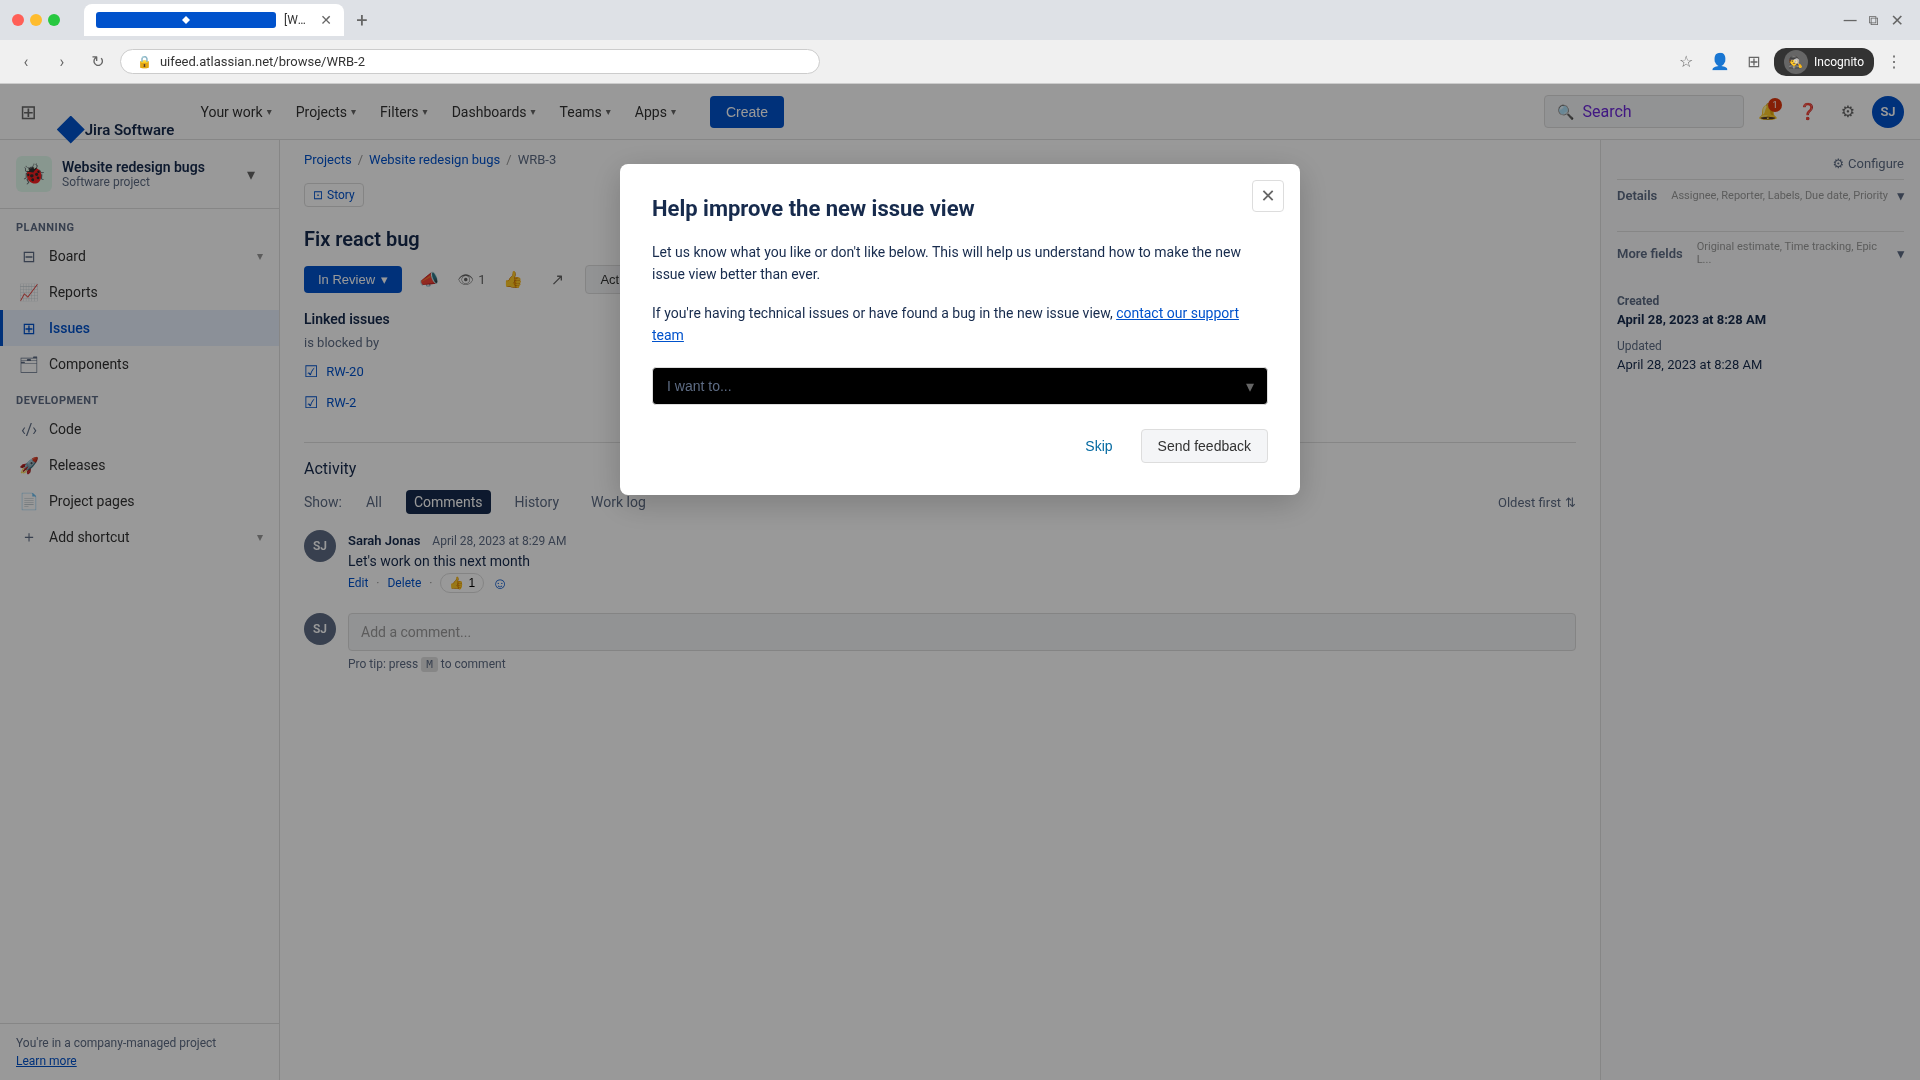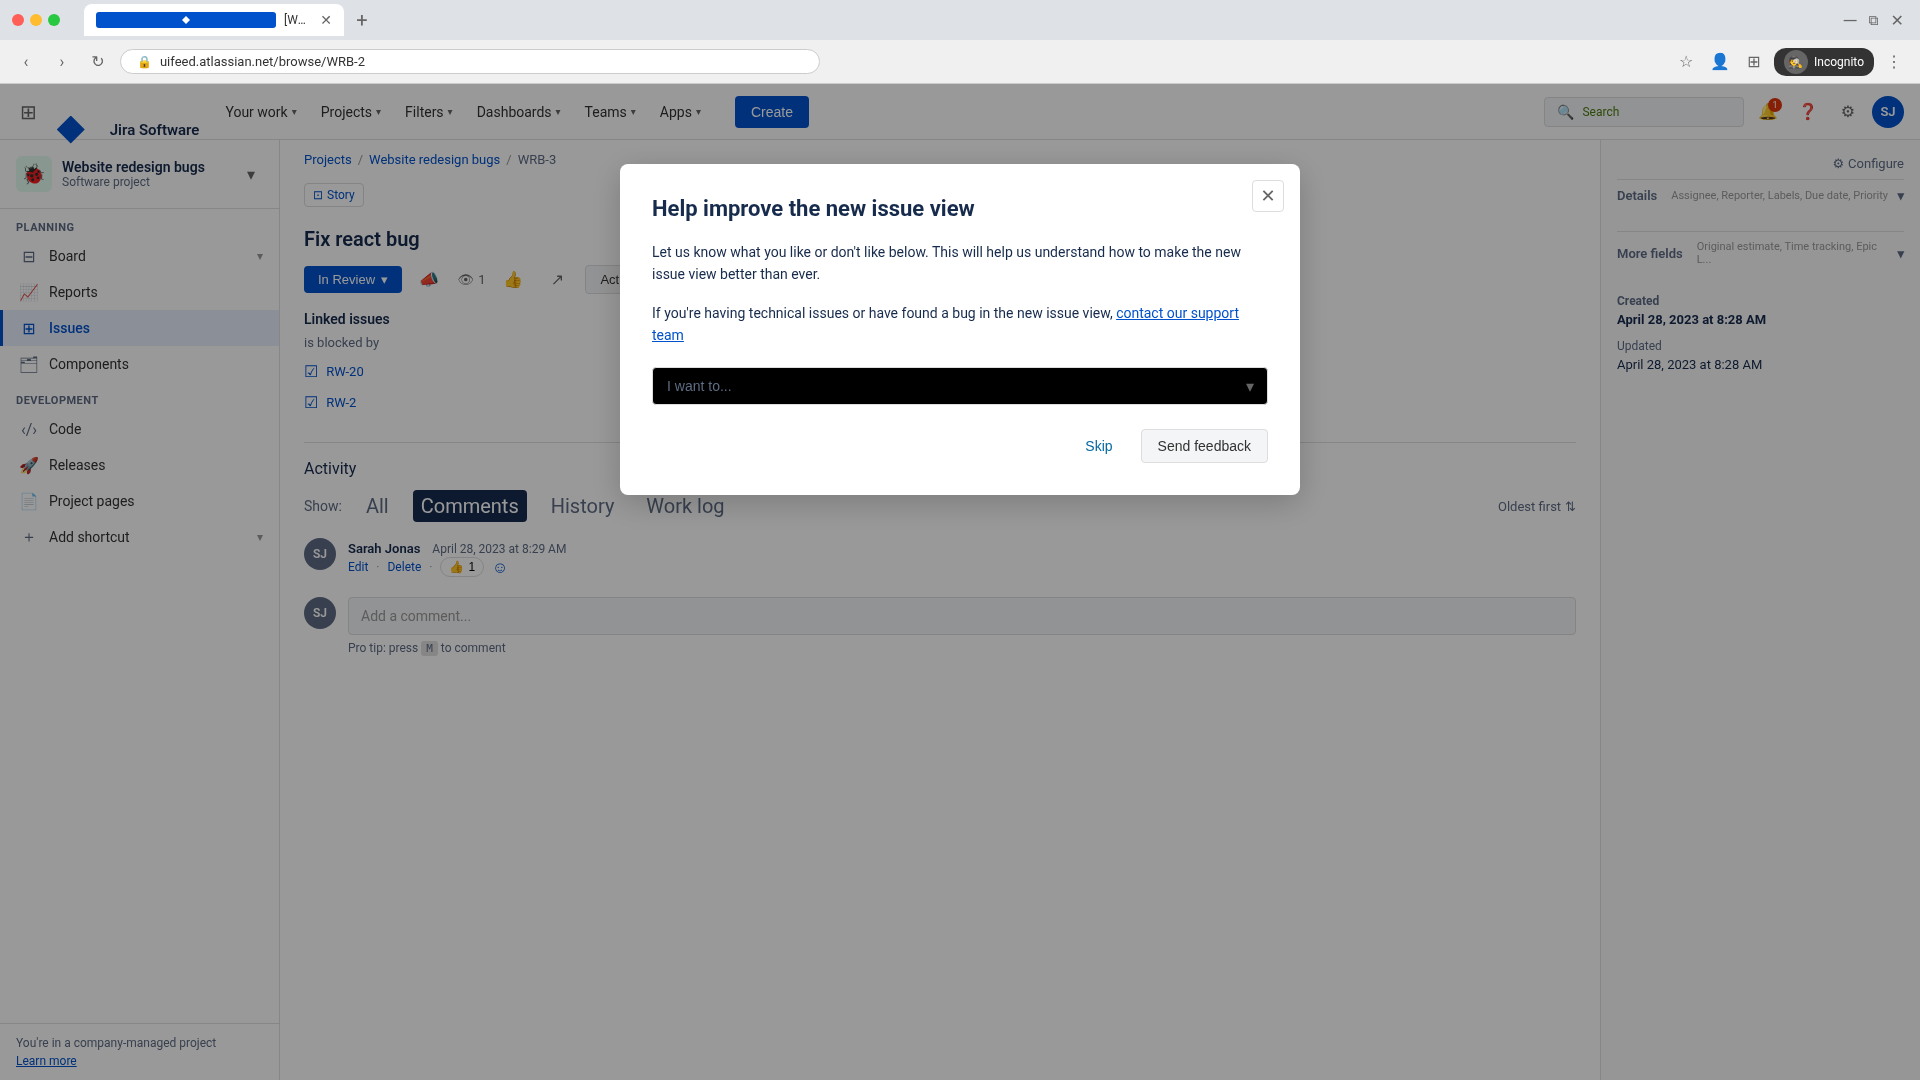--- a/index.html
+++ b/index.html
@@ -24,21 +24,21 @@
     .toolbar-icon { width: 28px; height: 28px; display: flex; align-items: center; justify-content: center; color: #666; cursor: pointer; border-radius: 50%; font-size: 16px; }
     .incognito-badge { background: #333; color: #fff; border-radius: 12px; padding: 2px 10px; font-size: 12px; display: flex; align-items: center; gap: 6px; }
     .incognito-avatar { width: 24px; height: 24px; border-radius: 50%; background: #666; display: flex; align-items: center; justify-content: center; }
 
     
     .app { display: flex; flex-direction: column; height: calc(1080px - 84px); }
 
     
     .top-nav { background: #fff; border-bottom: 1px solid #e0e0e0; height: 56px; display: flex; align-items: center; padding: 0 16px; gap: 16px; z-index: 10; }
     .app-grid-icon { color: #666; font-size: 20px; cursor: pointer; padding: 4px; }
-    .jira-logo { display: flex; align-items: center; gap: 25px; font-size: 16px; font-weight: 600; color: #0052cc; cursor: pointer; margin-top: 36px; }
+    .jira-logo { display: flex; align-items: center; gap: 0; font-size: 16px; font-weight: 600; color: #0052cc; cursor: pointer; margin-top: 36px; }
     .jira-logo-diamond { width: 28px; height: 28px; background: #0052cc; clip-path: polygon(50% 0%, 100% 50%, 50% 100%, 0% 50%); }
     .nav-items { display: flex; align-items: center; gap: 4px; }
     .nav-item { padding: 6px 10px; font-size: 14px; color: #333; cursor: pointer; border-radius: 4px; display: flex; align-items: center; gap: 4px; }
     .nav-item .chevron { font-size: 10px; color: #666; }
     .create-btn { background: #0052cc; color: #fff; border: none; border-radius: 4px; padding: 8px 16px; font-size: 14px; font-weight: 500; cursor: pointer; margin-left: 8px; }
     .nav-right { margin-left: auto; display: flex; align-items: center; gap: 8px; }
     .search-bar { display: flex; align-items: center; gap: 8px; background: #f4f5f7; border: 1px solid #ddd; border-radius: 4px; padding: 6px 12px; font-size: 14px; color: #666; min-width: 200px; cursor: pointer; }
     .nav-icon-btn { width: 32px; height: 32px; display: flex; align-items: center; justify-content: center; color: #666; cursor: pointer; border-radius: 4px; font-size: 16px; position: relative; }
     .notification-badge { position: absolute; top: 2px; right: 2px; background: #de350b; color: #fff; border-radius: 50%; width: 14px; height: 14px; font-size: 9px; display: flex; align-items: center; justify-content: center; }
     .user-avatar { width: 32px; height: 32px; border-radius: 50%; background: #0052cc; color: #fff; display: flex; align-items: center; justify-content: center; font-size: 13px; font-weight: 600; cursor: pointer; }
@@ -90,21 +90,21 @@
     .section-title { font-size: 14px; font-weight: 600; color: #172b4d; margin: 16px 0 8px; }
     .linked-issue-row { display: flex; align-items: center; gap: 8px; padding: 6px 0; font-size: 13px; color: #333; }
     .linked-issue-row .issue-check { color: #0052cc; font-size: 16px; }
     .issue-link { color: #0052cc; cursor: pointer; text-decoration: none; }
 
     
     .activity-section { margin-top: 24px; border-top: 1px solid #e0e0e0; padding-top: 16px; }
     .activity-title { font-size: 16px; font-weight: 400; color: #172b4d; margin-bottom: 12px; }
     .activity-tabs { display: flex; align-items: center; gap: 16px; margin-bottom: 16px; }
     .activity-tab-label { font-size: 14px; color: #5e6c84; }
-    .activity-tab { font-size: 20px; color: #5e6c84; cursor: pointer; padding: 4px 8px; border-radius: 4px; }
+    .activity-tab { font-size: 14px; color: #5e6c84; cursor: pointer; padding: 4px 8px; border-radius: 4px; }
     .activity-tab.active { background: #172b4d; color: #fff; border-radius: 4px; }
     .sort-btn { margin-left: auto; font-size: 13px; color: #5e6c84; cursor: pointer; display: flex; align-items: center; gap: 4px; }
 
     .comment-row { display: flex; gap: 12px; margin-bottom: 20px; }
     .comment-avatar { width: 32px; height: 32px; border-radius: 50%; background: #5e6c84; color: #fff; display: flex; align-items: center; justify-content: center; font-size: 12px; font-weight: 600; flex-shrink: 0; }
     .comment-body { flex: 1; }
     .comment-author { font-size: 13px; font-weight: 600; color: #172b4d; }
     .comment-time { font-size: 12px; color: #5e6c84; margin-left: 8px; }
     .comment-text { font-size: 14px; color: #172b4d; margin: 4px 0; }
     .comment-actions { display: flex; align-items: center; gap: 8px; font-size: 12px; color: #0052cc; }
@@ -225,21 +225,21 @@
       </div>
       <div class="nav-item">
         <span>Apps</span>
         <span class="chevron">▾</span>
       </div>
     </div>
     <button class="create-btn">Create</button>
     <div class="nav-right">
       <div class="search-bar">
         <span>🔍</span>
-        <span style="font-size:12px;color:#4d7c0f;">Search</span>
+        <span style="font-size:16px;color:#6d28d9;">Search</span>
       </div>
       <div class="nav-icon-btn">
         🔔
         <span class="notification-badge">1</span>
       </div>
       <div class="nav-icon-btn">❓</div>
       <div class="nav-icon-btn">⚙</div>
       <div class="user-avatar">SJ</div>
     </div>
   </div>
@@ -364,20 +364,21 @@
             </div>
           </div>
 
           <div class="comment-row">
             <div class="comment-avatar">SJ</div>
             <div class="comment-body">
               <div>
                 <span class="comment-author">Sarah Jonas</span>
                 <span class="comment-time">April 28, 2023 at 8:29 AM</span>
               </div>
+              <div class="comment-text">Let's work on this next month</div>
               <div class="comment-actions">
                 <span class="comment-action">Edit</span>
                 <span style="color:#999;">·</span>
                 <span class="comment-action">Delete</span>
                 <span style="color:#999;">·</span>
                 <button class="emoji-btn">
                   <span>👍</span>
                   <span>1</span>
                 </button>
                 <span style="cursor:pointer;font-size:16px;">☺</span>

